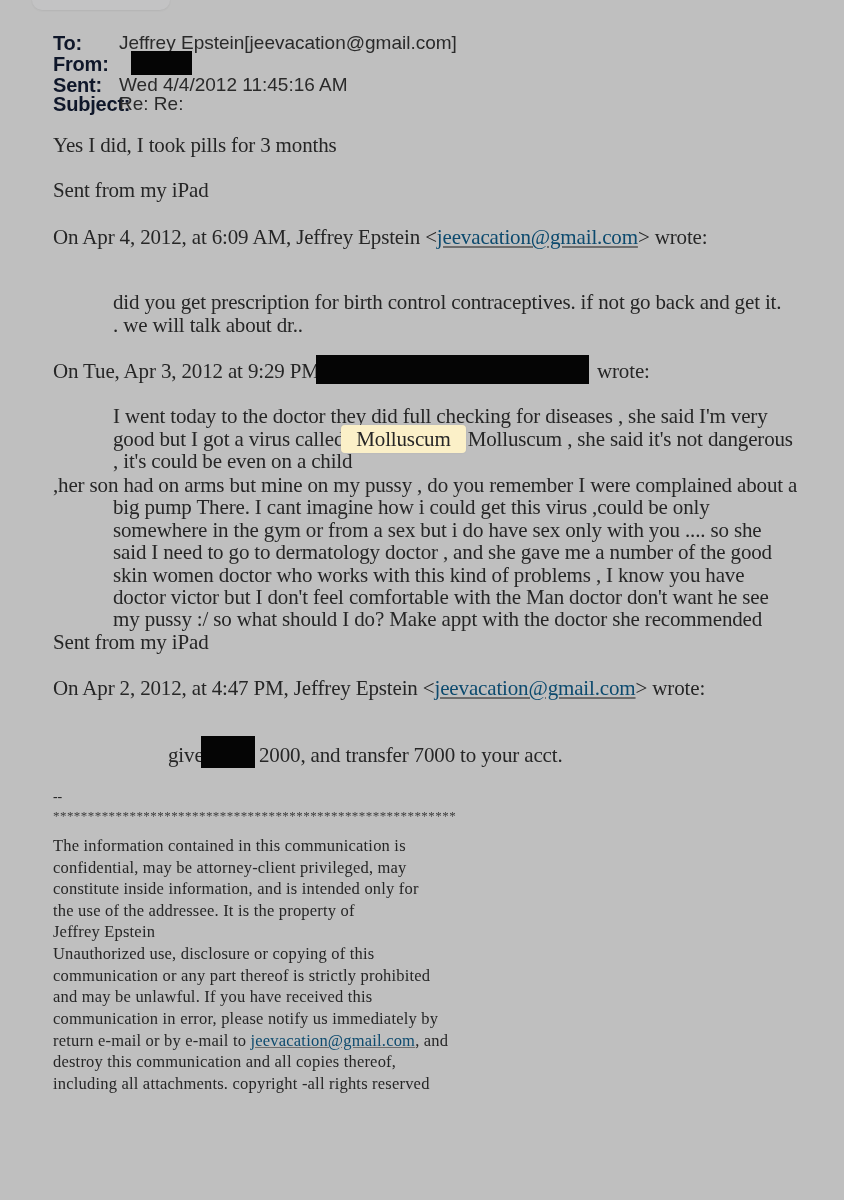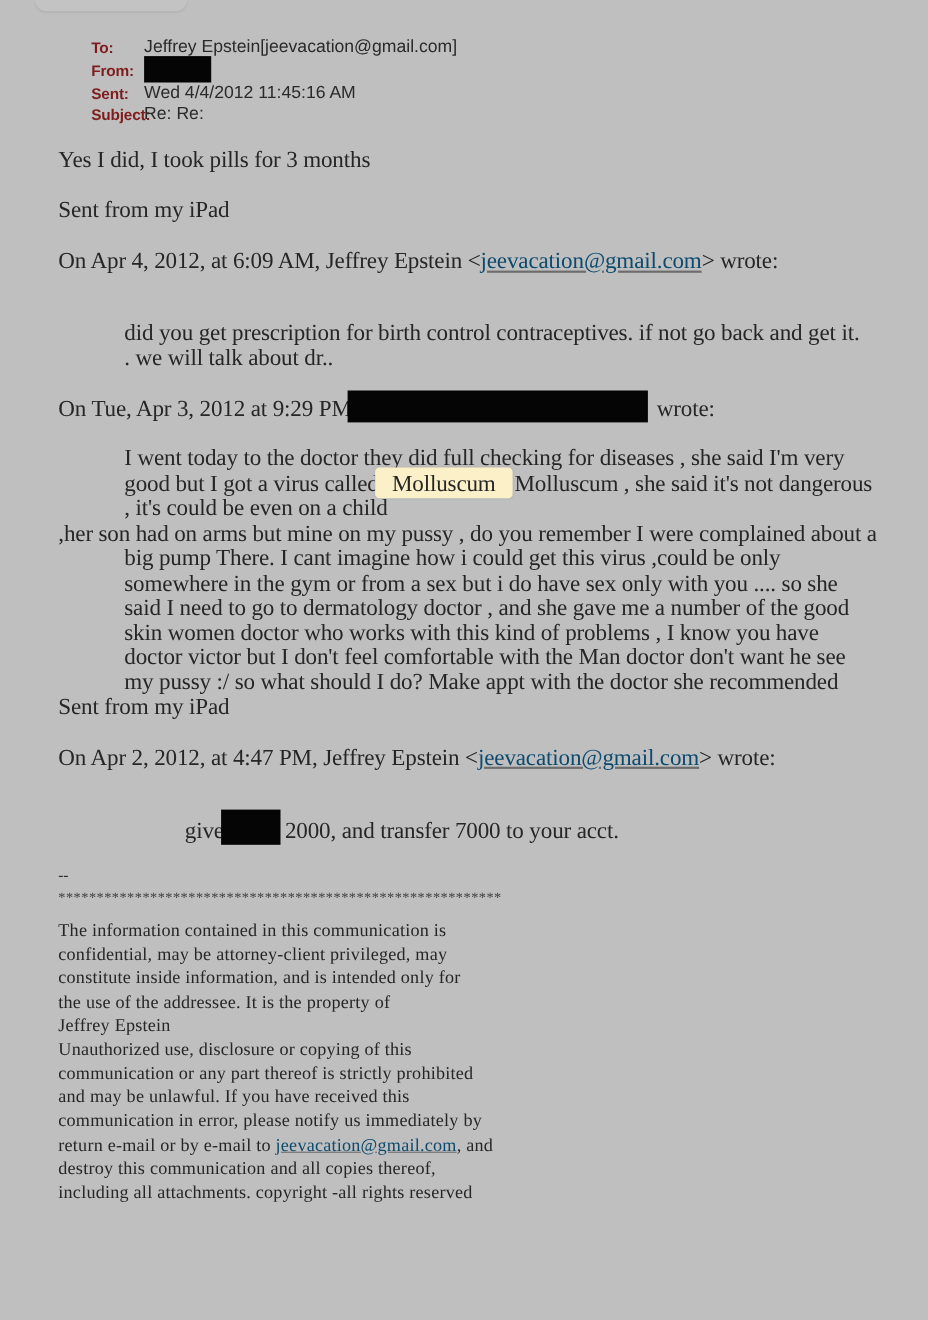--- a/index.html
+++ b/index.html
@@ -25,31 +25,30 @@
     background: #c3c3c4;
     box-shadow: 0 1px 2px rgba(0,0,0,0.06);
   }
 
   
   .hdr-label {
     position: absolute;
     left: 53px;
     font-family: "Liberation Sans", "DejaVu Sans", sans-serif;
     font-weight: bold;
-    font-size: 14px;
-    color: #7f1d1d;
+    font-size: 20px;
+    color: #0f172a;
     letter-spacing: -0.2px;
     line-height: 18px;
-    margin-left: 30px;
   }
   .hdr-value {
     position: absolute;
-    left: 131px;
+    left: 119px;
     font-family: "Liberation Sans", "DejaVu Sans", sans-serif;
-    font-size: 16px;
+    font-size: 19px;
     color: #2a2a2a;
     line-height: 18px;
     white-space: nowrap;
   }
 
   .redact {
     position: absolute;
     background: #050505;
   }
 

